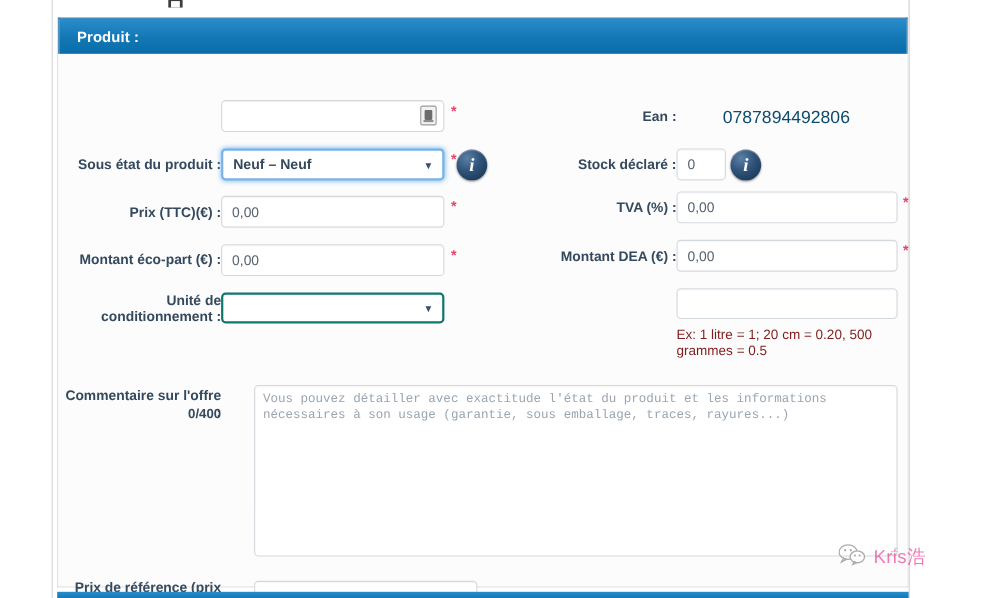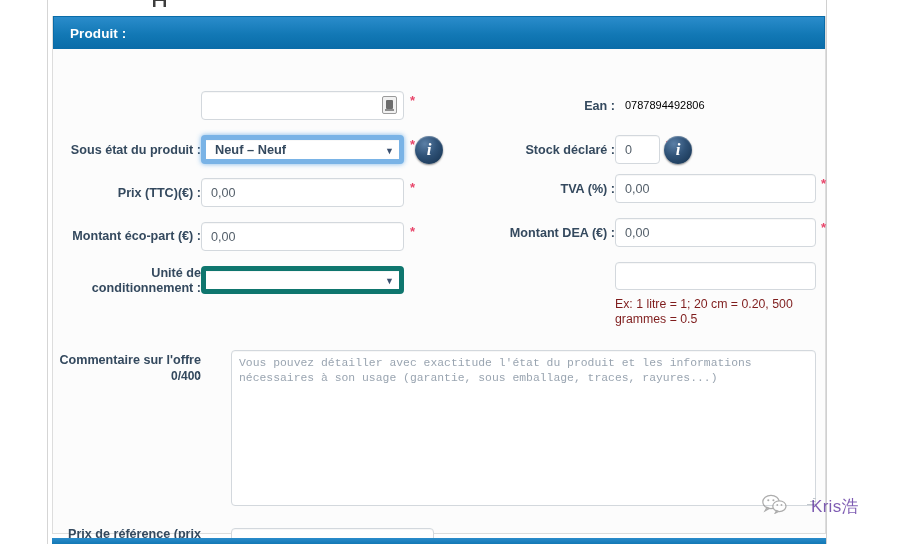--- a/index.html
+++ b/index.html
@@ -101,22 +101,23 @@
   }
   .sublbl {
     position: absolute;
     font-size: 12px;
     color: #34495e;
     text-align: right;
     font-weight: bold;
   }
   .statictext {
     position: absolute;
-    color: #000000;
-    font-size: 11px;
+    color: #0c4a6e;
+    font-size: 16px;
+    margin-left: 32px;
   }
   .hint {
     position: absolute;
     color: #7f1d1d;
     font-size: 12.3px;
     line-height: 15px;
   }
 
   input.tb, .fake-input {
     position: absolute;
@@ -129,21 +130,21 @@
     font-size: 12.6px;
     padding: 0 9px;
     outline: none;
     box-shadow: inset 0 1px 1px rgba(0,0,0,.035);
   }
   input.tb::placeholder { color:#b7bec5; }
 
   select.sel {
     position: absolute;
     box-sizing: border-box;
-    border: 5px solid #0f766e;
+    border: 2px solid #0f766e;
     border-radius: 4px;
     background: #ffffff;
     color: #34495e;
     font-family: "Liberation Sans", sans-serif;
     font-size: 12.8px;
     font-weight: bold;
     padding: 0 22px 0 9px;
     outline: none;
     -webkit-appearance: none;
     -moz-appearance: none;
@@ -239,22 +240,22 @@
     height: 1px;
     background: #c2c8ce;
     display: block;
   }
 
   
   .watermark {
     position: absolute;
     display: flex;
     align-items: center;
-    gap: 23px;
-    color: #4c1d95;
+    gap: 6px;
+    color: #ec4899;
     font-size: 17px;
     opacity: .72;
   }
   .wm-text { font-family: "Liberation Sans", sans-serif; letter-spacing:.3px; }
 </style>
 </head>
 <body>
 
 <div id="screen">
 

